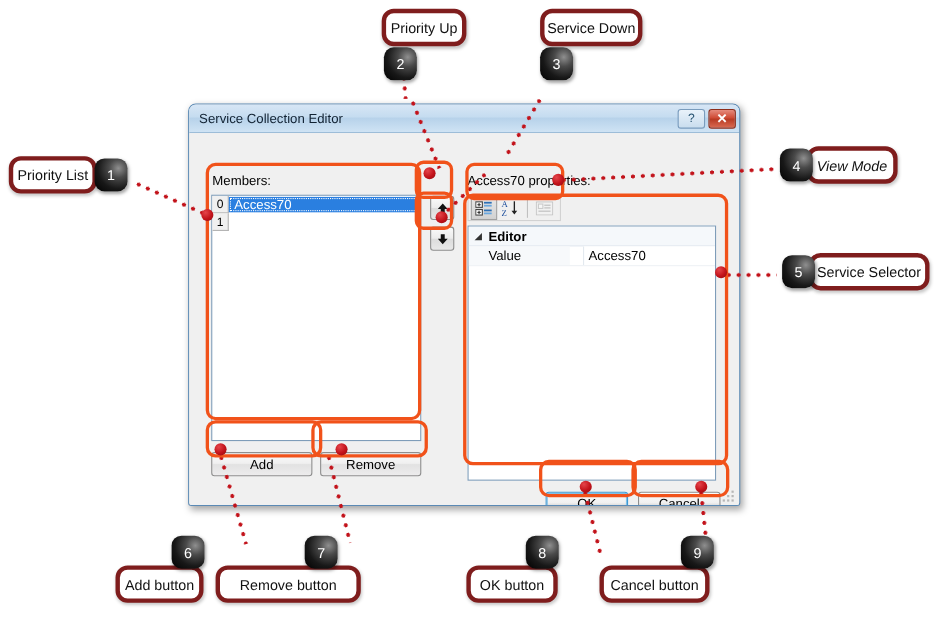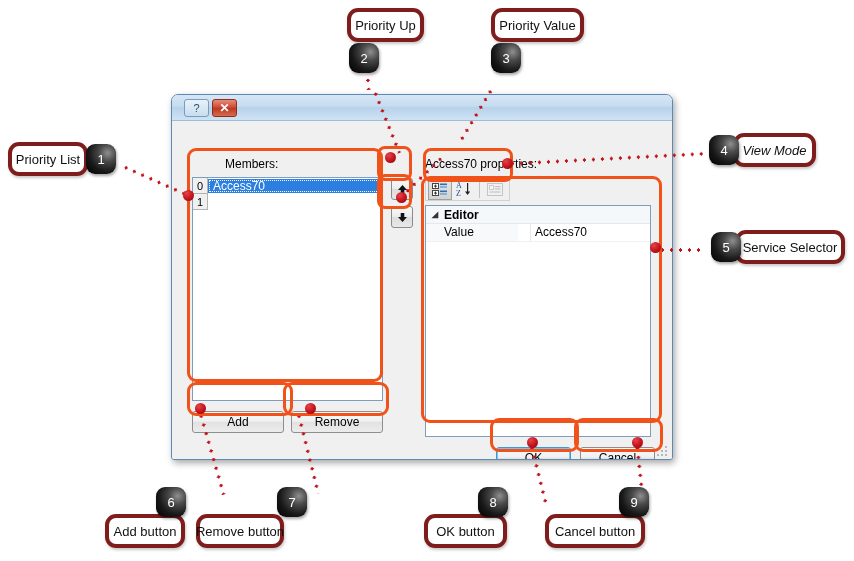--- a/index.html
+++ b/index.html
@@ -319,27 +319,28 @@
     height: 2px;
     background: #b6b6b6;
   }
 </style>
 </head>
 <body>
 
 <div id="dialog">
 
   <div id="titlebar">
+    <div id="title-text">Service Collection Editor</div>
     <div class="titlebtn" id="help-btn">?</div>
     <div class="titlebtn" id="close-btn">✕</div>
   </div>
 
   <div id="dlgbody">
 
-    <div class="field-label" style="left:21px; top:36px;margin-left:32px;">Members:</div>
+    <div class="field-label" style="left:21px; top:36px;">Members:</div>
     <div class="field-label" style="left:253px; top:36px;">Access70 properties:</div>
 
     <div id="members-list">
       <div class="member-row selected">
         <div class="member-index">0</div>
         <div class="member-name">Access70</div>
       </div>
       <div class="member-row">
         <div class="member-index">1</div>
       </div>
@@ -449,32 +450,32 @@
 <div class="dot" style="left:305px; top:403px;"></div>
 <div class="dot" style="left:527px; top:437px;"></div>
 <div class="dot" style="left:632px; top:437px;"></div>
 
 <div class="callout" style="left:8px; top:142px; width:80px;">Priority List</div>
 <div class="badge" style="left:86px; top:144px;">1</div>
 
 <div class="callout" style="left:347px; top:8px; width:77px;">Priority Up</div>
 <div class="badge" style="left:349px; top:43px;">2</div>
 
-<div class="callout" style="left:491px; top:8px; width:93px;">Priority Value</div>
+<div class="callout" style="left:491px; top:8px; width:93px;">Service Down</div>
 <div class="badge" style="left:491px; top:43px;">3</div>
 
 <div class="badge" style="left:709px; top:135px;">4</div>
 <div class="callout" style="left:733px; top:133px; width:83px;font-style:italic;">View Mode</div>
 
 <div class="badge" style="left:711px; top:232px;">5</div>
 <div class="callout" style="left:735px; top:230px; width:110px;">Service Selector</div>
 
 <div class="badge" style="left:156px; top:487px;">6</div>
 <div class="callout" style="left:105px; top:514px; width:80px;">Add button</div>
 
 <div class="badge" style="left:277px; top:487px;">7</div>
-<div class="callout" style="left:196px; top:514px; width:88px;">Remove button</div>
+<div class="callout" style="left:196px; top:514px; width:132px;">Remove button</div>
 
 <div class="badge" style="left:478px; top:487px;">8</div>
 <div class="callout" style="left:424px; top:514px; width:83px;">OK button</div>
 
 <div class="badge" style="left:619px; top:487px;">9</div>
 <div class="callout" style="left:545px; top:514px; width:100px;">Cancel button</div>
 
 </body></html>

